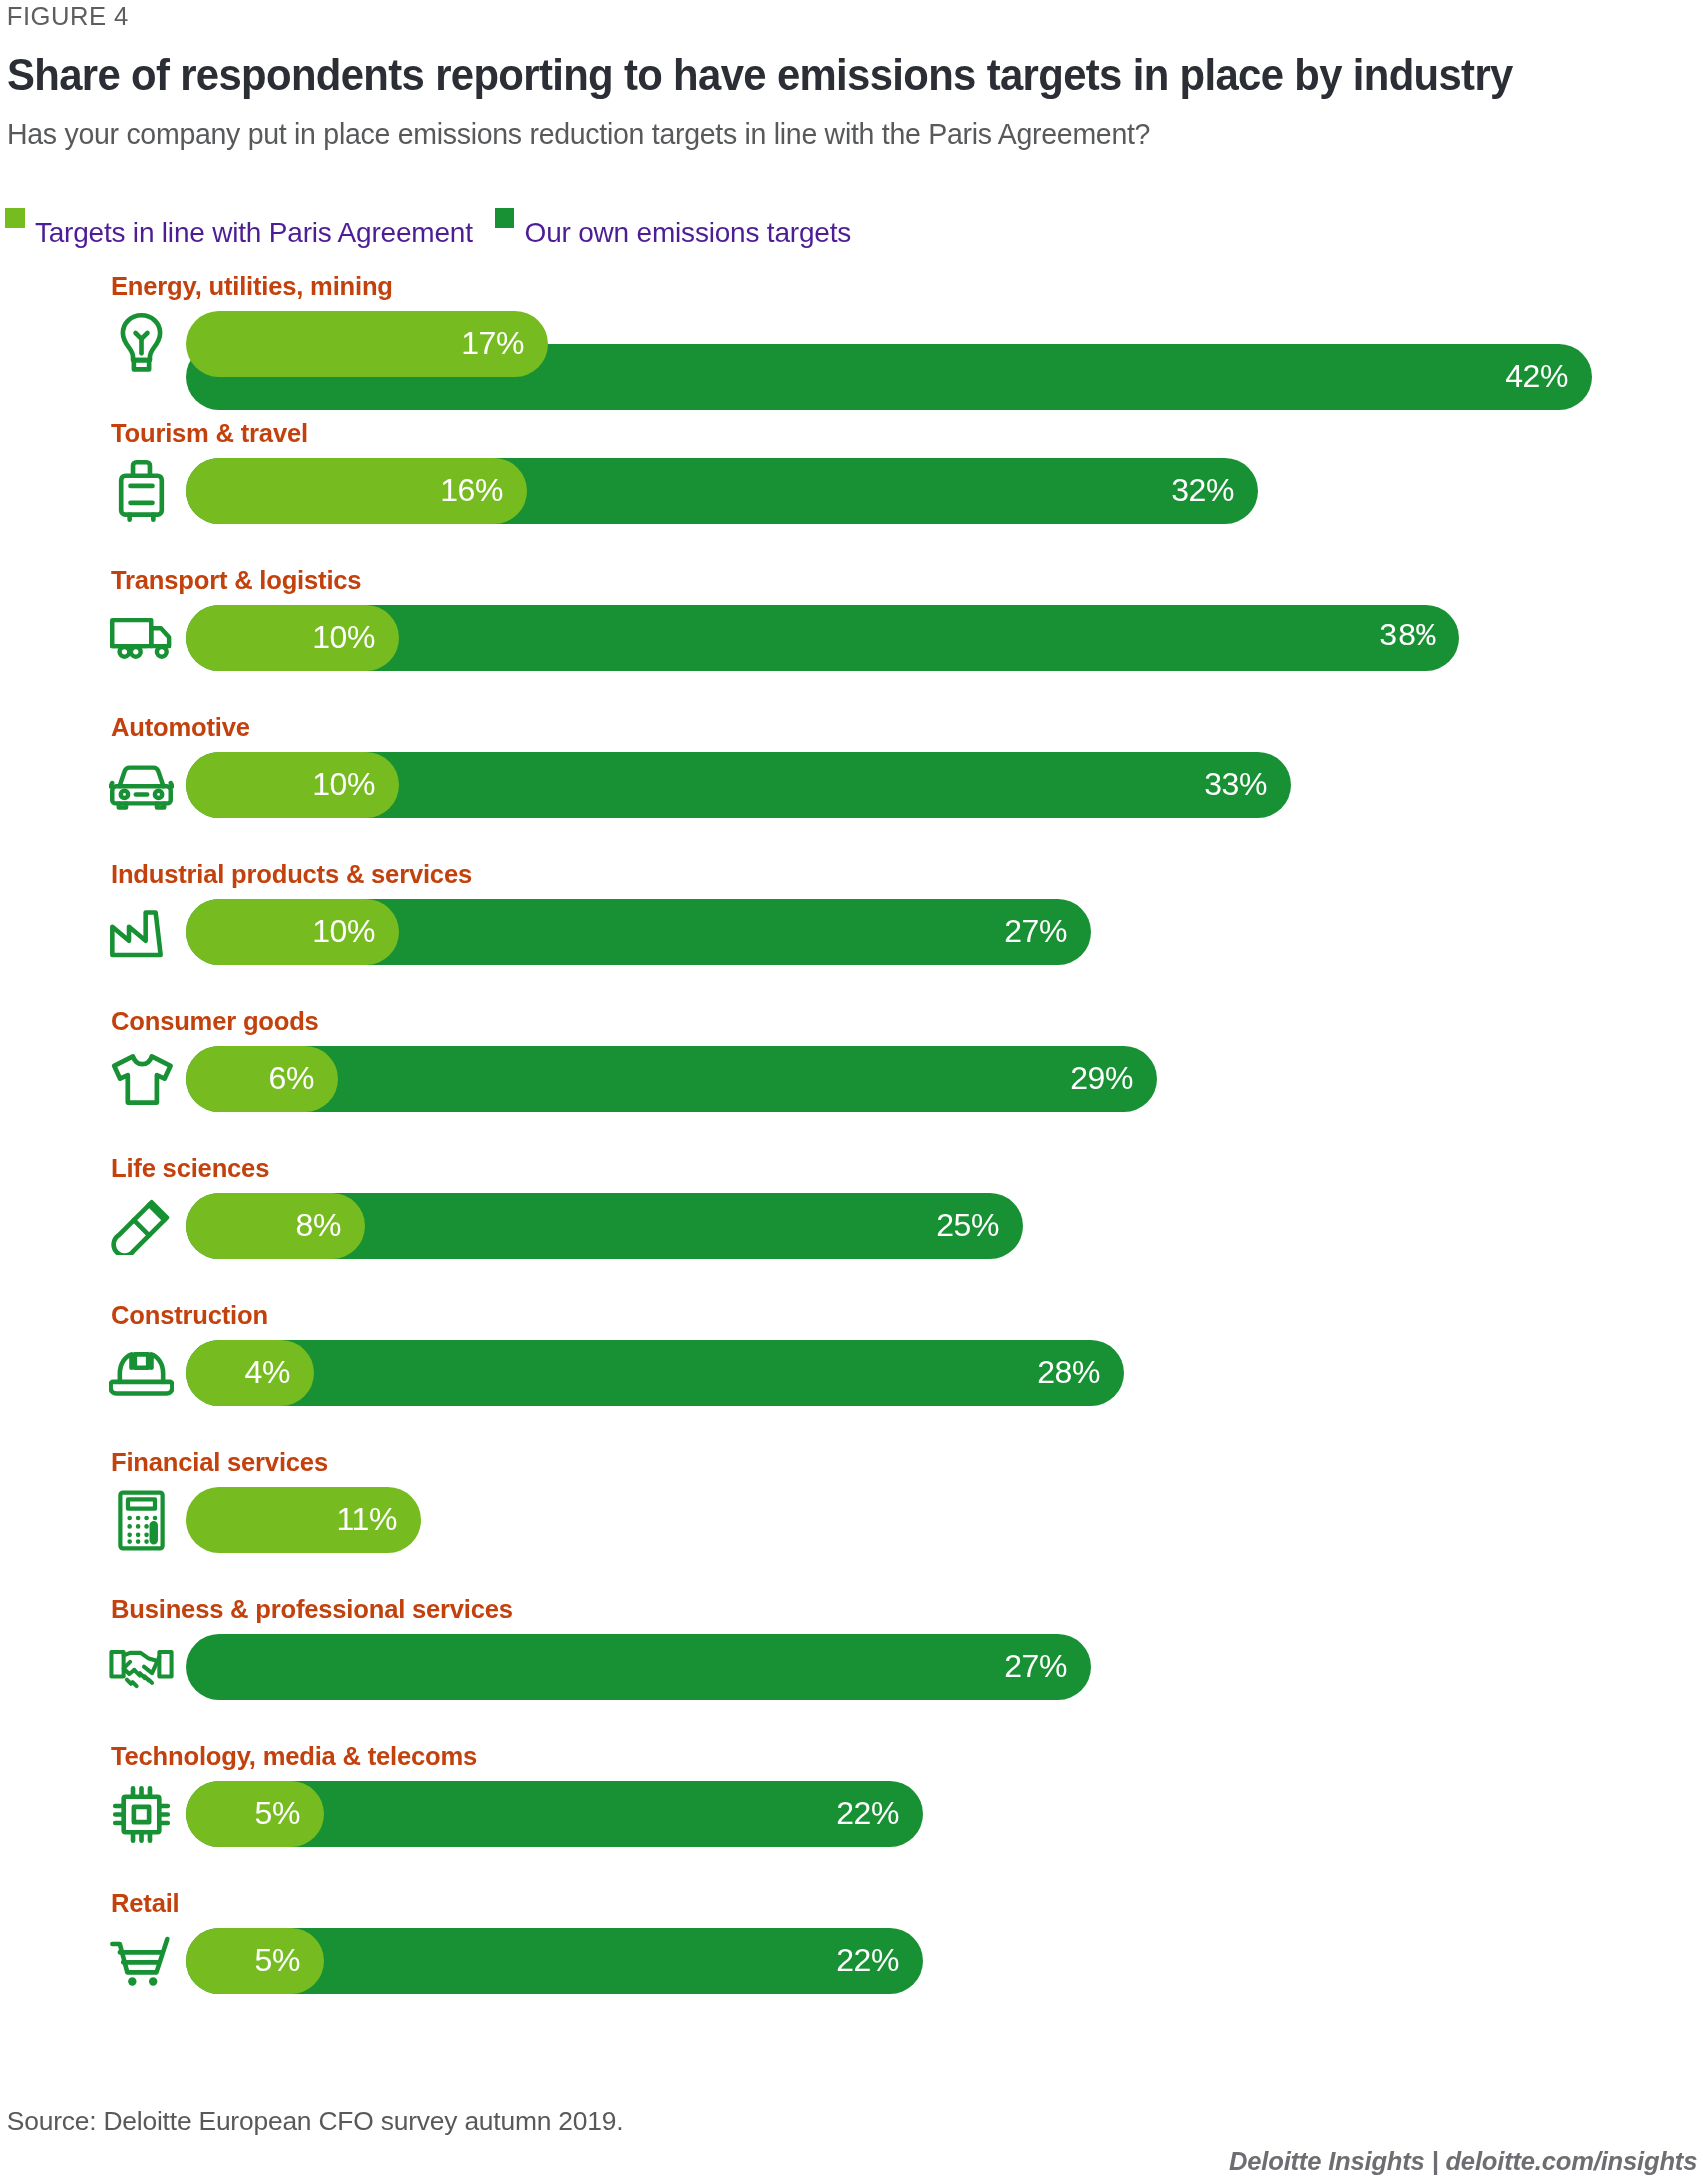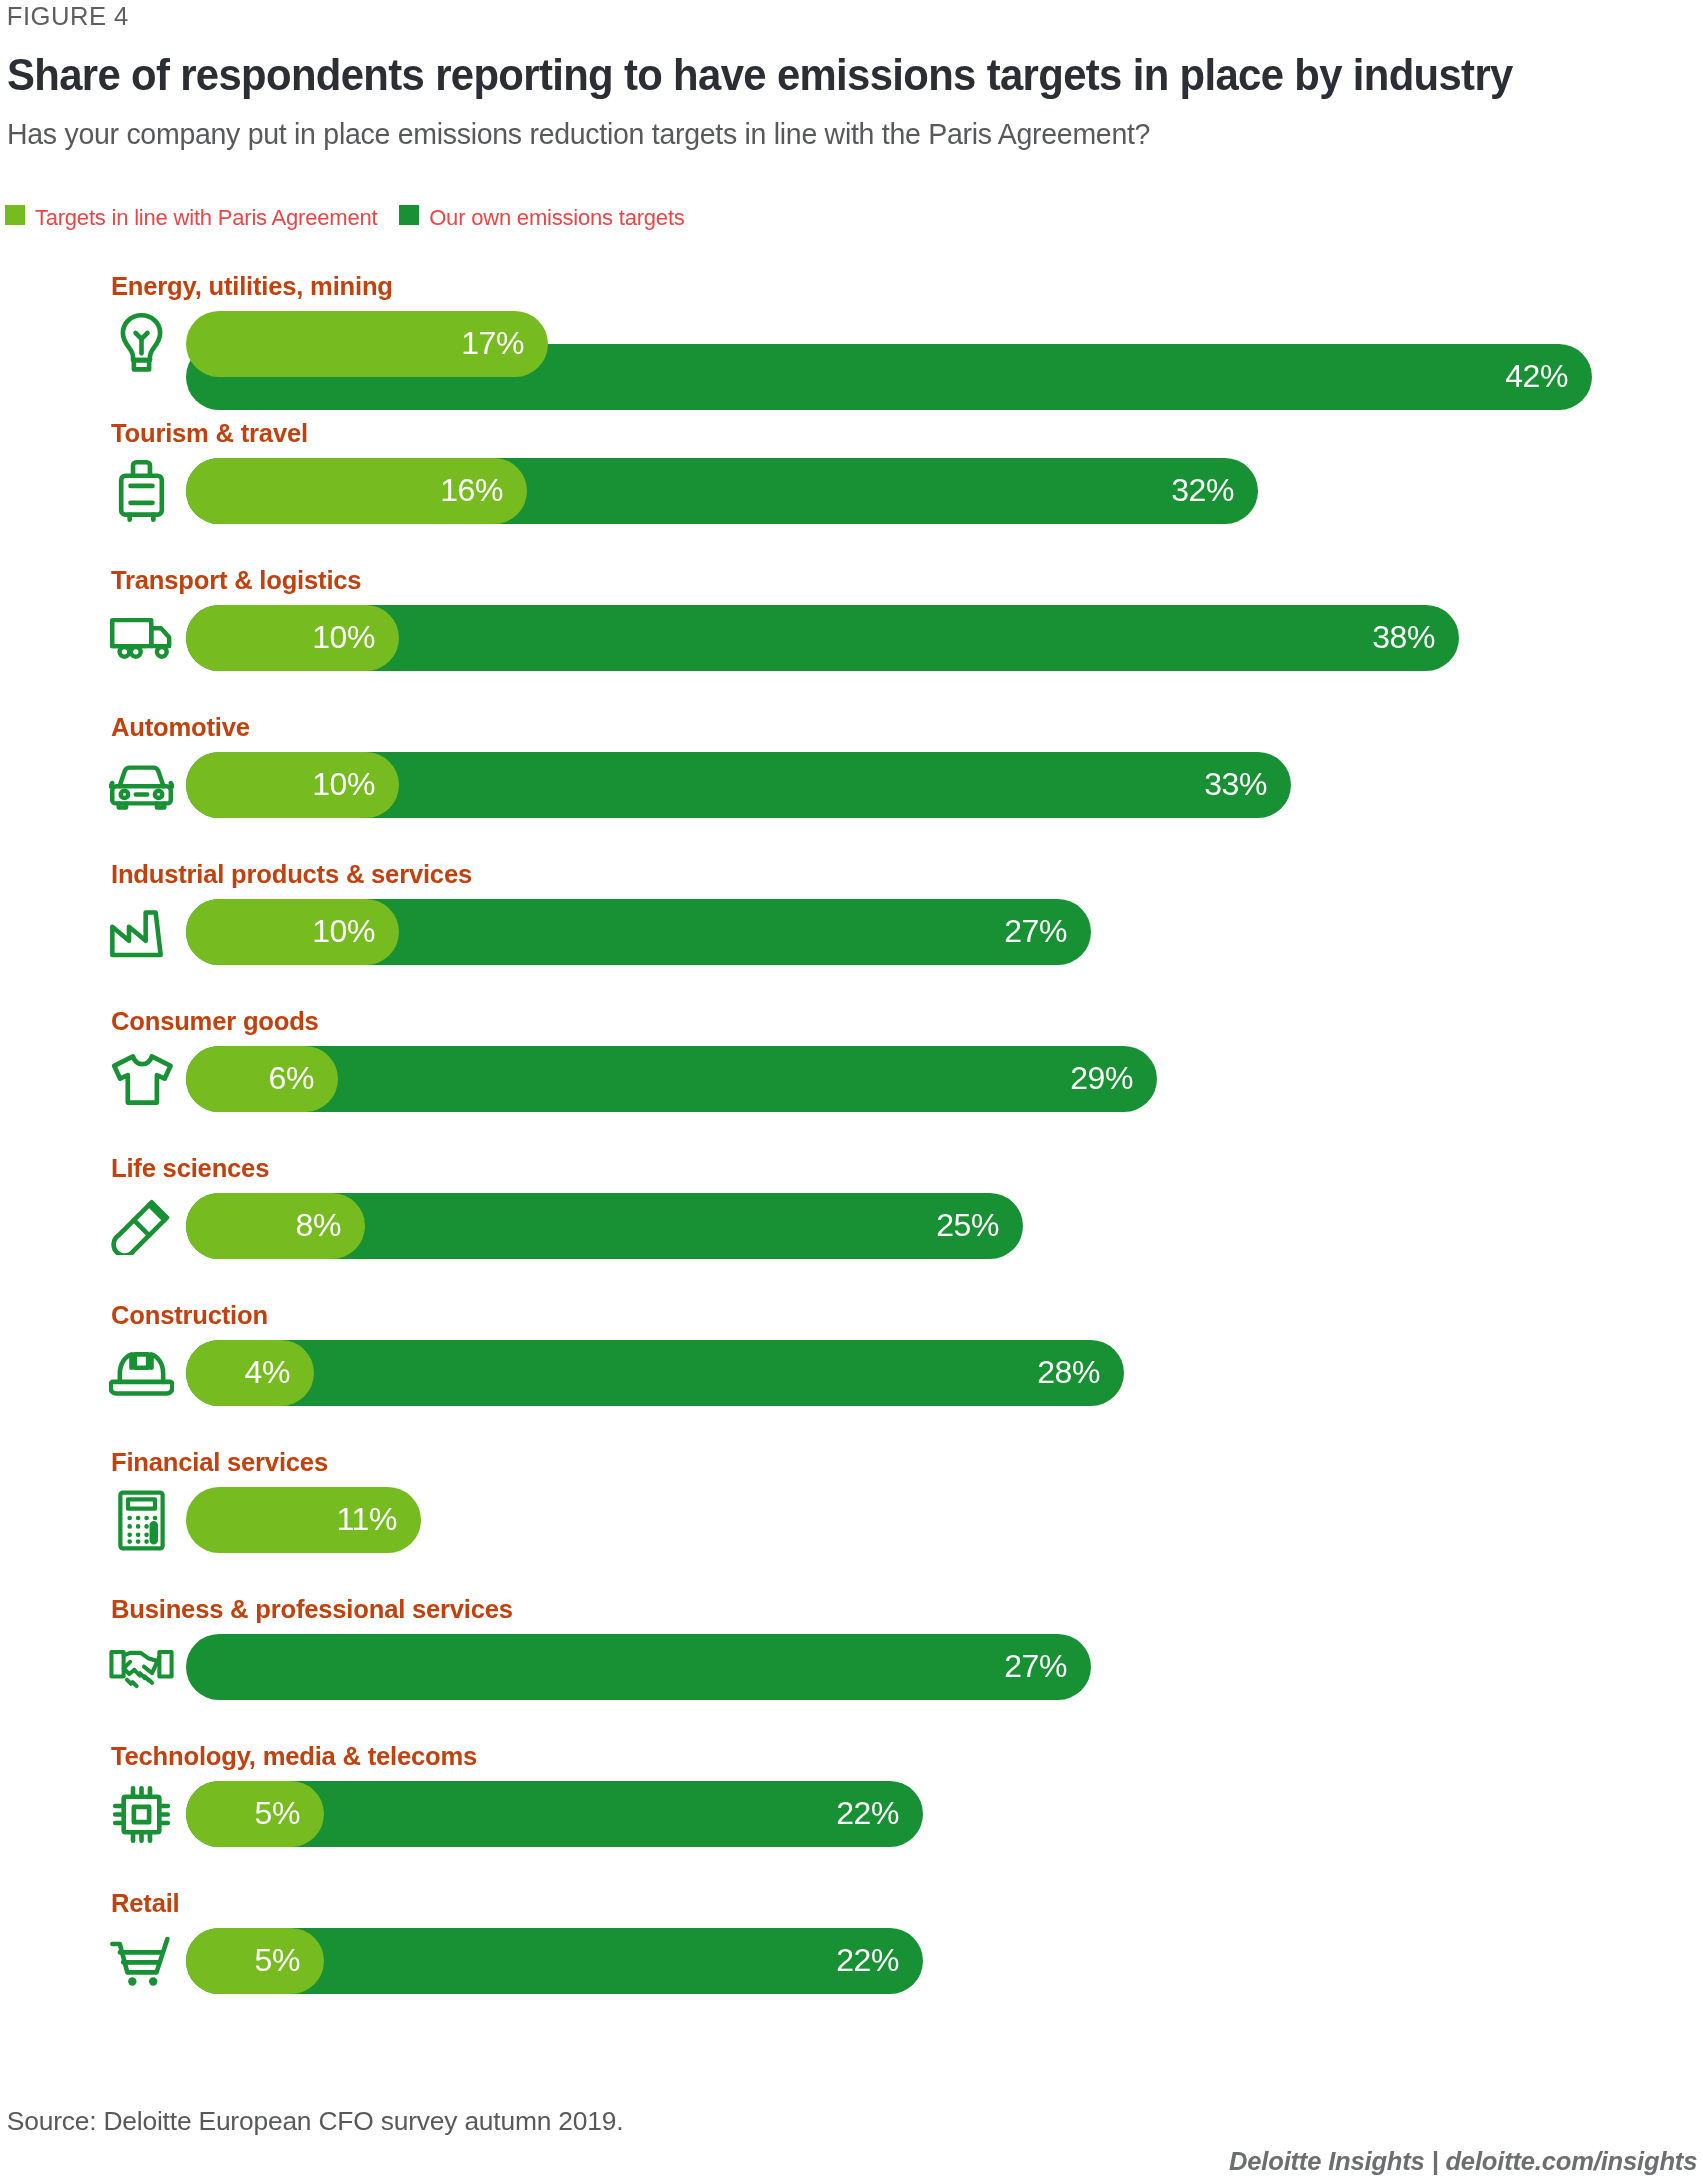--- a/index.html
+++ b/index.html
@@ -75,27 +75,27 @@
     align-items: center;
     gap: 10.2px;
   }
   .legend-swatch {
     width: 19.6px;
     height: 19.6px;
     display: block;
     flex: 0 0 auto;
   }
   .legend-text {
-    font-size: 22px;
-    color: #ef4444;
+    font-size: 28px;
+    color: #4c1d95;
     letter-spacing: -0.2px;
     white-space: nowrap;
     line-height: 1;
     position: relative;
-    top: 3px;
+    top: 15px;
   }
 
   
   .chart {
     position: absolute;
     left: 0;
     top: 274px;
     width: 1704px;
   }
 
@@ -256,21 +256,21 @@
               <path d="M4 6h48v32H4z"></path>
               <path d="M52 16h12l10 11v11H52z"></path>
               <circle cx="19" cy="45" r="6"></circle>
               <circle cx="33" cy="45" r="6"></circle>
               <circle cx="65" cy="45" r="6"></circle>
               <path d="M4 38h9M39 38h7"></path>
             </g>
           </svg>
         </div>
         <div class="bars">
-          <div class="bar bar-dark" style="width: 1273px;">
+          <div class="bar bar-dark" style="width: 1273px; font-family: Liberation Mono, monospace;">
             <span class="bar-value">38%</span>
           </div>
           <div class="bar bar-light" style="width: 213px;">
             <span class="bar-value">10%</span>
           </div>
         </div>
       </div>
       <div class="row">
         <div class="row-label">Automotive</div>
         <div class="row-icon">

